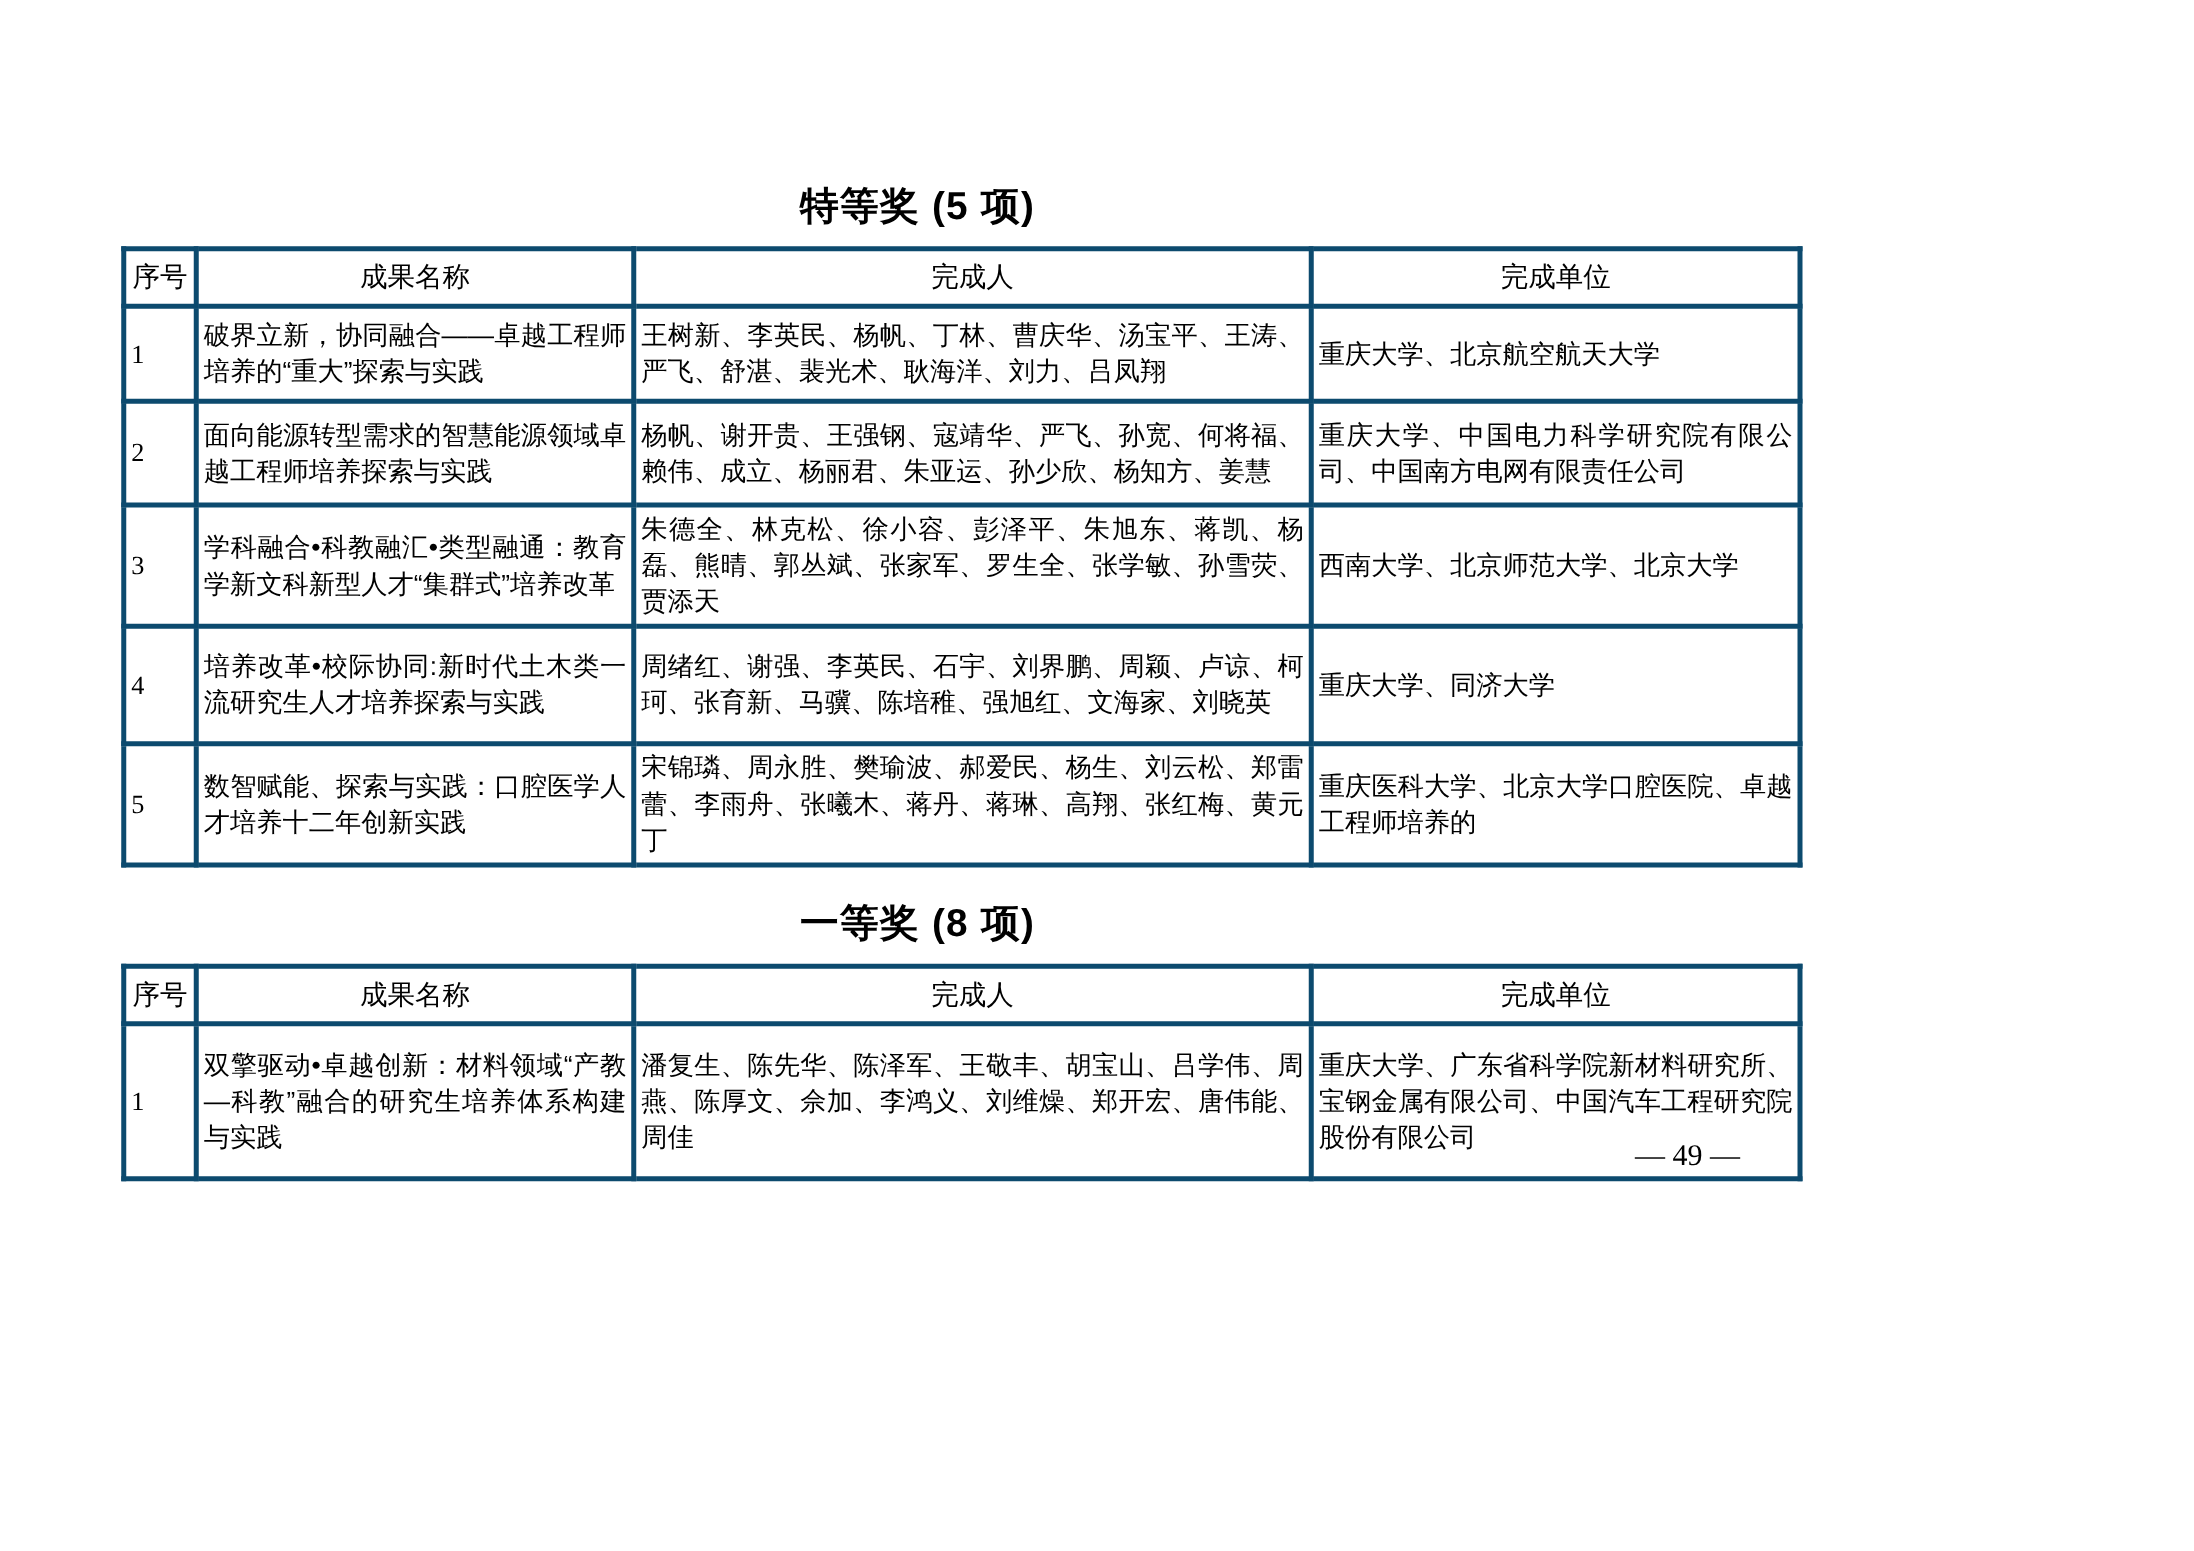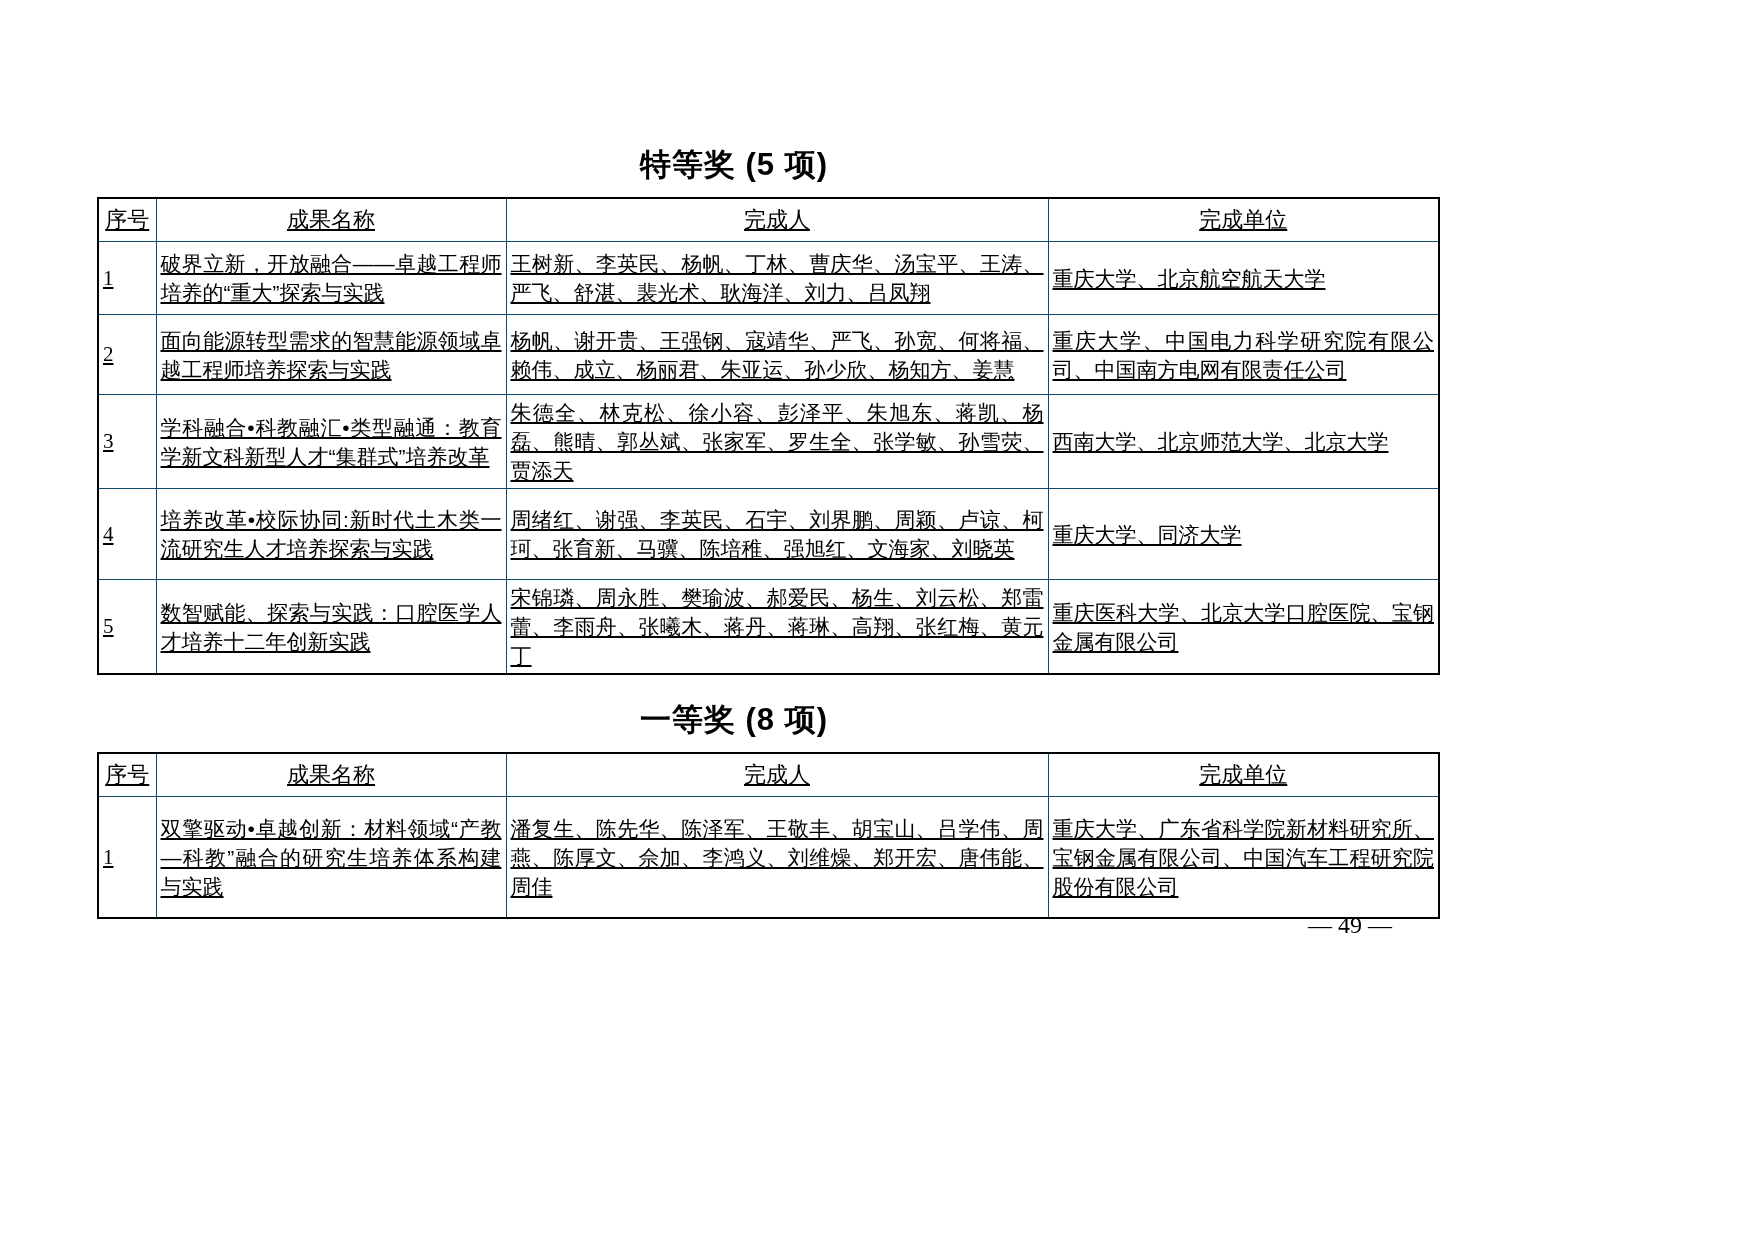--- a/index.html
+++ b/index.html
@@ -31,24 +31,23 @@
   .title-1 { padding-top: 144px; }
   .title-2 { margin-top: 24px; }
   table.awards {
     width: 1341px;
     border-collapse: collapse;
     table-layout: fixed;
     border: 2px solid #000;
   }
   table.awards th,
   table.awards td {
-    border: 1px solid #0c4a6e;
+    border: 4px solid #0c4a6e;
     vertical-align: middle;
     overflow: hidden;
-    text-decoration: underline;
   }
   table.awards th {
     height: 38px;
     font-weight: 400;
     font-size: 22px;
     text-align: center;
     padding: 2px;
   }
   table.awards td {
     font-size: 21px;
@@ -94,21 +93,21 @@
       <tr>
         <th>序号</th>
         <th>成果名称</th>
         <th>完成人</th>
         <th>完成单位</th>
       </tr>
     </thead>
     <tbody>
       <tr class="h-r1">
         <td class="no-cell">1</td>
-        <td>破界立新，开放融合——卓越工程师培养的“重大”探索与实践</td>
+        <td>破界立新，协同融合——卓越工程师培养的“重大”探索与实践</td>
         <td>王树新、李英民、杨帆、丁林、曹庆华、汤宝平、王涛、严飞、舒湛、裴光术、耿海洋、刘力、吕凤翔</td>
         <td>重庆大学、北京航空航天大学</td>
       </tr>
       <tr class="h-r2">
         <td class="no-cell">2</td>
         <td>面向能源转型需求的智慧能源领域卓越工程师培养探索与实践</td>
         <td>杨帆、谢开贵、王强钢、寇靖华、严飞、孙宽、何将福、赖伟、成立、杨丽君、朱亚运、孙少欣、杨知方、姜慧</td>
         <td>重庆大学、中国电力科学研究院有限公司、中国南方电网有限责任公司</td>
       </tr>
       <tr class="h-r3">
@@ -120,21 +119,21 @@
       <tr class="h-r4">
         <td class="no-cell">4</td>
         <td>培养改革•校际协同:新时代土木类一流研究生人才培养探索与实践</td>
         <td>周绪红、谢强、李英民、石宇、刘界鹏、周颖、卢谅、柯珂、张育新、马骥、陈培稚、强旭红、文海家、刘晓英</td>
         <td>重庆大学、同济大学</td>
       </tr>
       <tr class="h-r5">
         <td class="no-cell">5</td>
         <td>数智赋能、探索与实践：口腔医学人才培养十二年创新实践</td>
         <td>宋锦璘、周永胜、樊瑜波、郝爱民、杨生、刘云松、郑雷蕾、李雨舟、张曦木、蒋丹、蒋琳、高翔、张红梅、黄元丁</td>
-        <td>重庆医科大学、北京大学口腔医院、宝钢金属有限公司</td>
+        <td>重庆医科大学、北京大学口腔医院、卓越工程师培养的</td>
       </tr>
     </tbody>
   </table>
 
   <h1 class="section-title title-2">一等奖 (8 项)</h1>
 
   <table class="awards">
     <colgroup>
       <col style="width:58px">
       <col style="width:350px">

